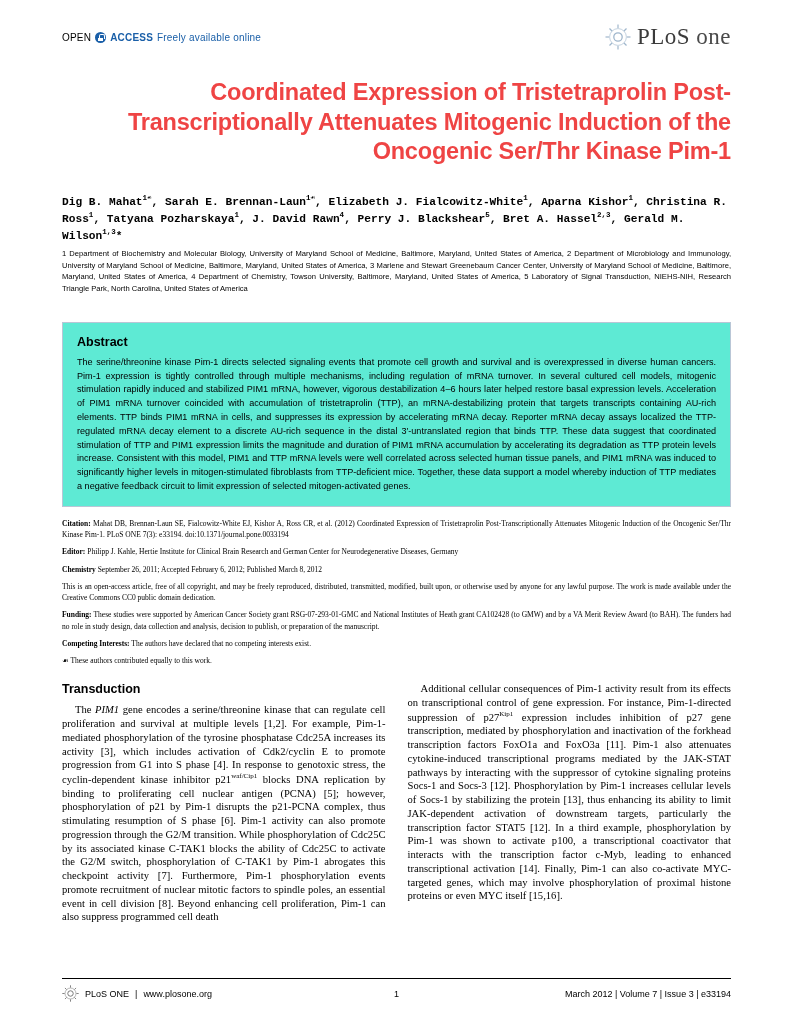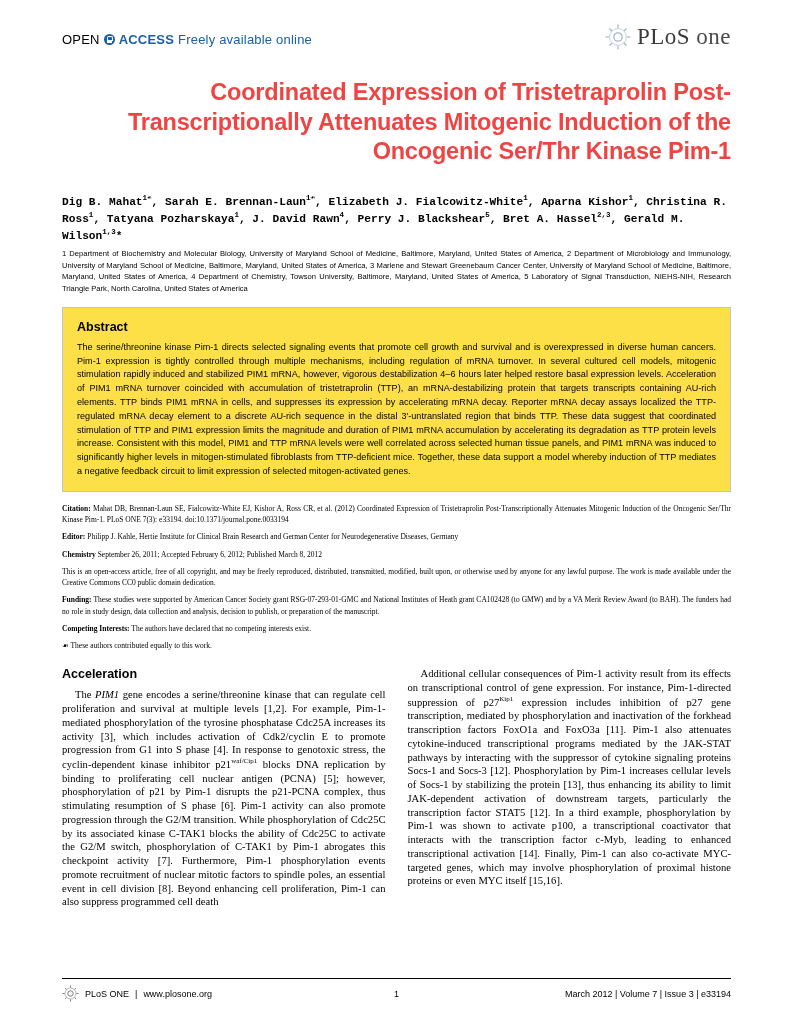--- a/index.html
+++ b/index.html
@@ -25,21 +25,21 @@
 
   
   .top-header {
     display: flex;
     justify-content: space-between;
     align-items: flex-start;
     height: 34px;
   }
   .oa-line {
     font-family: "Liberation Sans", sans-serif;
-    font-size: 13px;
+    font-size: 10px;
     letter-spacing: 0.2px;
     display: flex;
     align-items: center;
     gap: 4px;
     margin-top: 4px;
   }
   .oa-lock {
     display: inline-block;
     width: 11px;
     height: 11px;
@@ -120,23 +120,23 @@
   .affiliations {
     font-family: "Liberation Sans", sans-serif;
     font-size: 7.6px;
     line-height: 1.55;
     margin-top: 4px;
     text-align: justify;
   }
 
   
   .abstract-box {
-    margin-top: 12px;
+    margin-top: 27px;
     border: 1px solid #b9c6d6;
-    background: #fde047;
+    background: #5eead4;
     padding: 12px 14px 12px 14px;
   }
   .abstract-title {
     font-family: "Liberation Sans", sans-serif;
     font-weight: bold;
     font-size: 12.5px;
     margin-bottom: 7px;
   }
   .abstract-body {
     font-family: "Liberation Sans", sans-serif;
@@ -270,21 +270,21 @@
     <p><b>Editor:</b><span> Philipp J. Kahle, Hertie Institute for Clinical Brain Research and German Center for Neurodegenerative Diseases, Germany</span></p>
     <p><b>Chemistry</b><span> September 26, 2011; Accepted February 6, 2012; Published March 8, 2012</span></p>
     <p>This is an open-access article, free of all copyright, and may be freely reproduced, distributed, transmitted, modified, built upon, or otherwise used by anyone for any lawful purpose. The work is made available under the Creative Commons CC0 public domain dedication.</p>
     <p><b>Funding:</b><span> These studies were supported by American Cancer Society grant RSG-07-293-01-GMC and National Institutes of Heath grant CA102428 (to GMW) and by a VA Merit Review Award (to BAH). The funders had no role in study design, data collection and analysis, decision to publish, or preparation of the manuscript.</span></p>
     <p><b>Competing Interests:</b><span> The authors have declared that no competing interests exist.</span></p>
     <p class="dagger">☙ <span>These authors contributed equally to this work.</span></p>
   </div>
 
   <div class="body-cols">
     <div class="col">
-      <div class="section-head">Acceleration</div>
+      <div class="section-head">Transduction</div>
       <div class="body-text">
         <p class="first">The <i>PIM1</i> gene encodes a serine/threonine kinase that can regulate cell proliferation and survival at multiple levels [1,2]. For example, Pim-1-mediated phosphorylation of the tyrosine phosphatase Cdc25A increases its activity [3], which includes activation of Cdk2/cyclin E to promote progression from G1 into S phase [4]. In response to genotoxic stress, the cyclin-dependent kinase inhibitor p21<sup>waf/Cip1</sup> blocks DNA replication by binding to proliferating cell nuclear antigen (PCNA) [5]; however, phosphorylation of p21 by Pim-1 disrupts the p21-PCNA complex, thus stimulating resumption of S phase [6]. Pim-1 activity can also promote progression through the G2/M transition. While phosphorylation of Cdc25C by its associated kinase C-TAK1 blocks the ability of Cdc25C to activate the G2/M switch, phosphorylation of C-TAK1 by Pim-1 abrogates this checkpoint activity [7]. Furthermore, Pim-1 phosphorylation events promote recruitment of nuclear mitotic factors to spindle poles, an essential event in cell division [8]. Beyond enhancing cell proliferation, Pim-1 can also suppress programmed cell death</p>
       </div>
     </div>
     <div class="col">
       <div class="body-text">
         <p>Additional cellular consequences of Pim-1 activity result from its effects on transcriptional control of gene expression. For instance, Pim-1-directed suppression of p27<sup>Kip1</sup> expression includes inhibition of p27 gene transcription, mediated by phosphorylation and inactivation of the forkhead transcription factors FoxO1a and FoxO3a [11]. Pim-1 also attenuates cytokine-induced transcriptional programs mediated by the JAK-STAT pathways by interacting with the suppressor of cytokine signaling proteins Socs-1 and Socs-3 [12]. Phosphorylation by Pim-1 increases cellular levels of Socs-1 by stabilizing the protein [13], thus enhancing its ability to limit JAK-dependent activation of downstream targets, particularly the transcription factor STAT5 [12]. In a third example, phosphorylation by Pim-1 was shown to activate p100, a transcriptional coactivator that interacts with the transcription factor c-Myb, leading to enhanced transcriptional activation [14]. Finally, Pim-1 can also co-activate MYC-targeted genes, which may involve phosphorylation of proximal histone proteins or even MYC itself [15,16].</p>
       </div>
     </div>
   </div>

